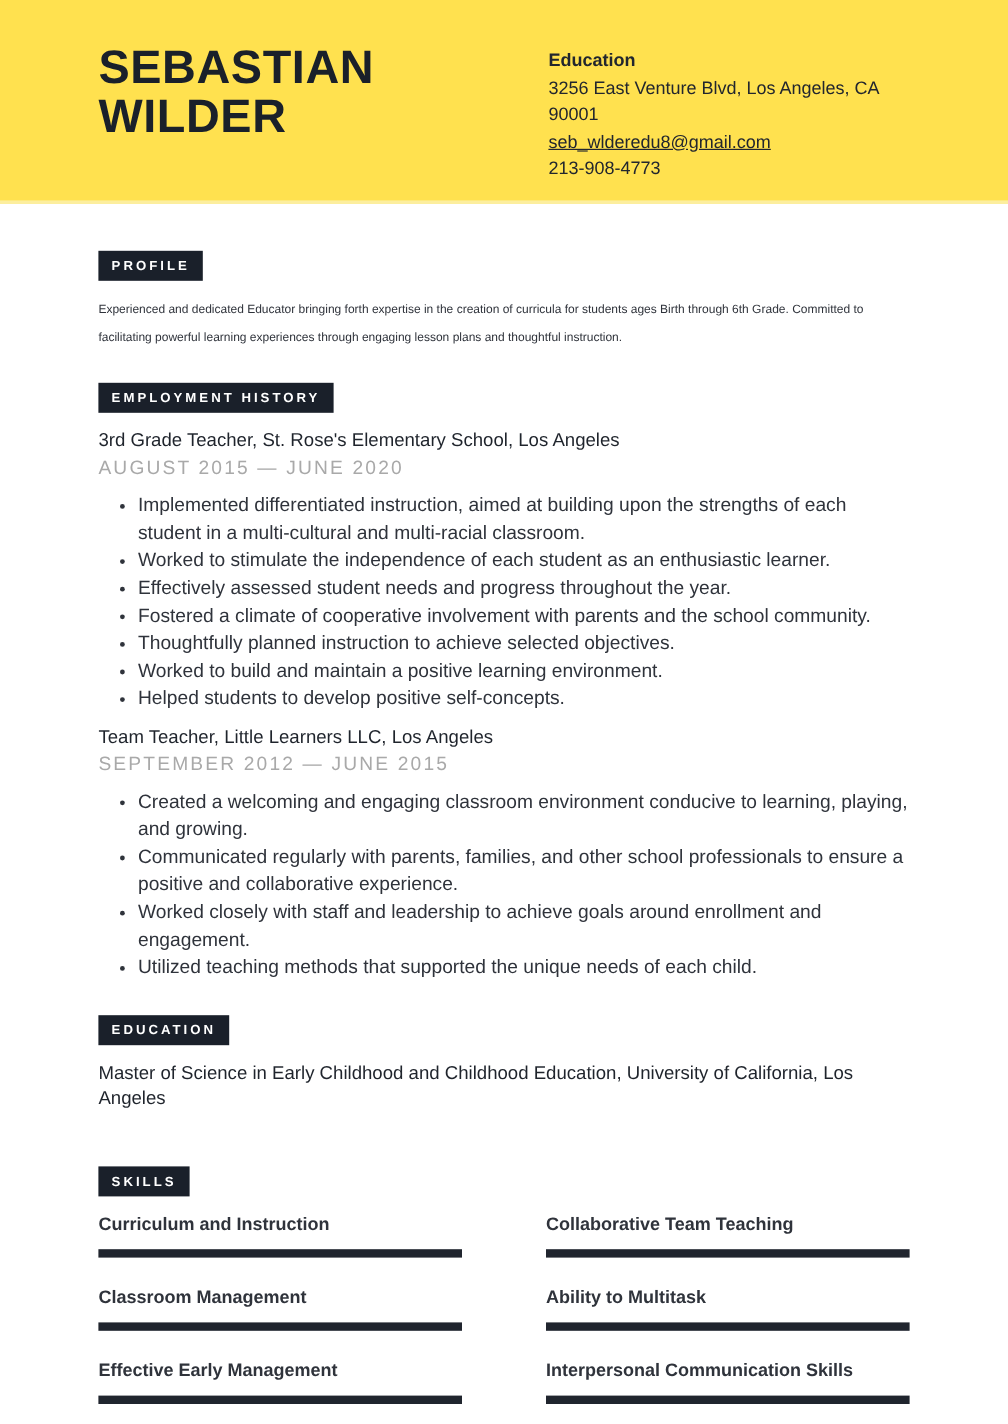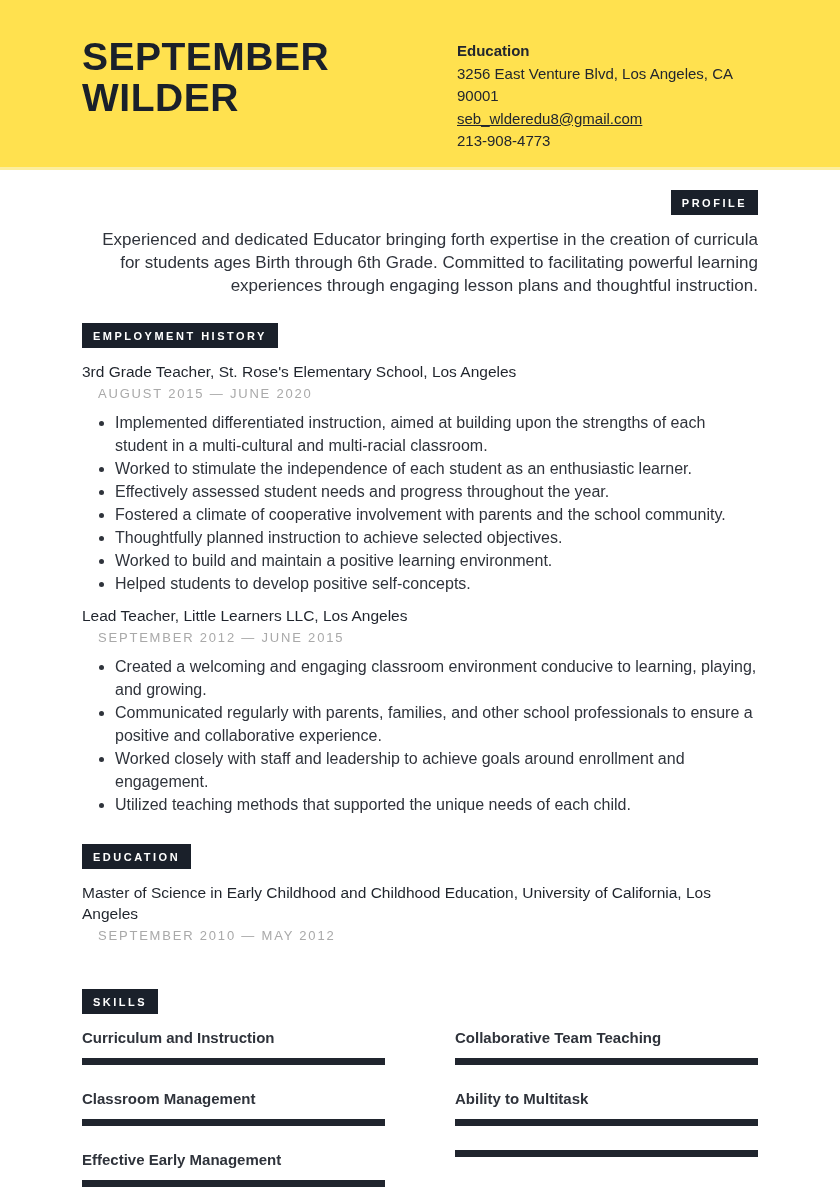--- a/index.html
+++ b/index.html
@@ -55,44 +55,43 @@
   .section-label {
     display: inline-block;
     background: var(--ink-dark, #1A202A);
     color: #ffffff;
     font-size: 11px;
     font-weight: bold;
     letter-spacing: 2.5px;
     padding: 7px 11px 6px 11px;
   }
 
-  .profile-section { margin-top: 20px; text-align: right; }
+  .profile-section { margin-top: 39px; }
   .profile-text {
     margin-top: 13px;
-    font-size: 17px;
+    font-size: 10px;
     line-height: 23px;
     color: var(--text-body, #2F333B);
     max-width: 676px;
   }
 
   .employment-section { margin-top: 26px; }
   .job { margin-top: 13px; }
   .job + .job { margin-top: 10px; }
   .job-title, .degree-title {
     font-size: 15.5px;
     font-weight: normal;
     color: #1f242c;
     line-height: 21px;
   }
   .job-dates, .degree-dates {
     margin-top: 4px;
-    font-size: 13px;
+    font-size: 16px;
     letter-spacing: 1.8px;
     color: var(--text-muted, #A9A9A9);
-    margin-left: 16px;
   }
   .job-bullets {
     margin-top: 10px;
     padding-left: 33px;
     list-style: disc;
   }
   .job-bullets li {
     font-size: 16px;
     line-height: 23px;
     color: var(--text-body, #2F333B);
@@ -127,21 +126,21 @@
     background: #20252e;
   }
 </style>
 </head>
 <body>
 
 <div class="page">
 
   <div class="header">
     <div class="name-block">
-      <div class="name-line">SEPTEMBER</div>
+      <div class="name-line">SEBASTIAN</div>
       <div class="name-line">WILDER</div>
     </div>
     <div class="contact-block">
       <div class="contact-role">Education</div>
       <div class="contact-address">3256 East Venture Blvd, Los Angeles, CA 90001</div>
       <div class="contact-email"><span>seb_wlderedu8@gmail.com</span></div>
       <div class="contact-phone">213-908-4773</div>
     </div>
   </div>
 
@@ -163,36 +162,35 @@
           <li>Worked to stimulate the independence of each student as an enthusiastic learner.</li>
           <li>Effectively assessed student needs and progress throughout the year.</li>
           <li>Fostered a climate of cooperative involvement with parents and the school community.</li>
           <li>Thoughtfully planned instruction to achieve selected objectives.</li>
           <li>Worked to build and maintain a positive learning environment.</li>
           <li>Helped students to develop positive self-concepts.</li>
         </ul>
       </div>
 
       <div class="job">
-        <div class="job-title">Lead Teacher, Little Learners LLC, Los Angeles</div>
+        <div class="job-title">Team Teacher, Little Learners LLC, Los Angeles</div>
         <div class="job-dates">SEPTEMBER 2012 — JUNE 2015</div>
         <ul class="job-bullets">
           <li>Created a welcoming and engaging classroom environment conducive to learning, playing, and growing.</li>
           <li>Communicated regularly with parents, families, and other school professionals to ensure a positive and collaborative experience.</li>
           <li>Worked closely with staff and leadership to achieve goals around enrollment and engagement.</li>
           <li>Utilized teaching methods that supported the unique needs of each child.</li>
         </ul>
       </div>
     </div>
 
     <div class="education-section">
       <span class="section-label">EDUCATION</span>
       <div class="degree-block">
         <div class="degree-title">Master of Science in Early Childhood and Childhood Education, University of California, Los Angeles</div>
-        <div class="degree-dates">SEPTEMBER 2010 — MAY 2012</div>
       </div>
     </div>
 
     <div class="skills-section">
       <span class="section-label">SKILLS</span>
       <div class="skills-grid">
 
         <div class="skills-col">
           <div class="skill-item">
             <div class="skill-name">Curriculum and Instruction</div>
@@ -221,20 +219,21 @@
                 <div class="skill-bar-fill"></div>
               </div>
           </div>
           <div class="skill-item">
             <div class="skill-name">Ability to Multitask</div>
             <div class="skill-bar-track">
                 <div class="skill-bar-fill"></div>
               </div>
           </div>
           <div class="skill-item">
+            <div class="skill-name">Interpersonal Communication Skills</div>
             <div class="skill-bar-track">
                 <div class="skill-bar-fill"></div>
               </div>
           </div>
         </div>
 
       </div>
     </div>
 
   </div>

